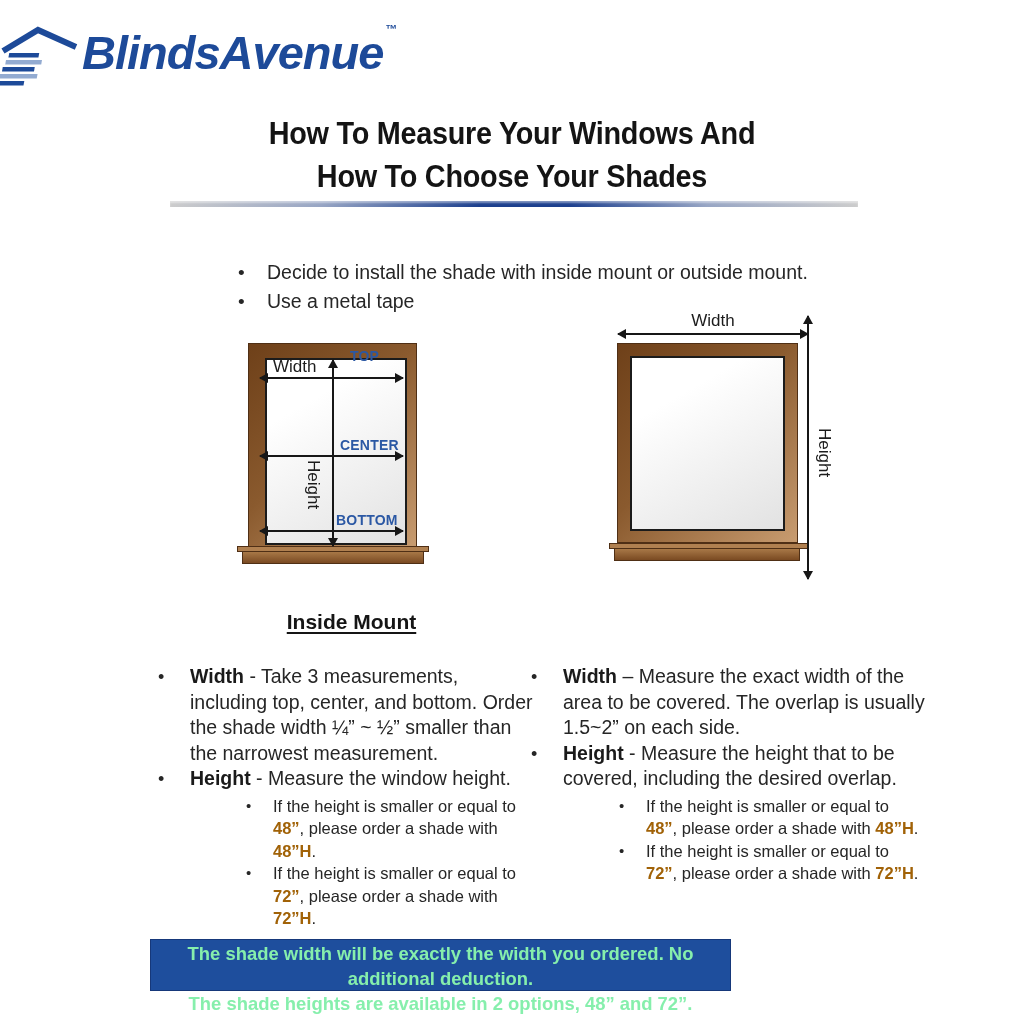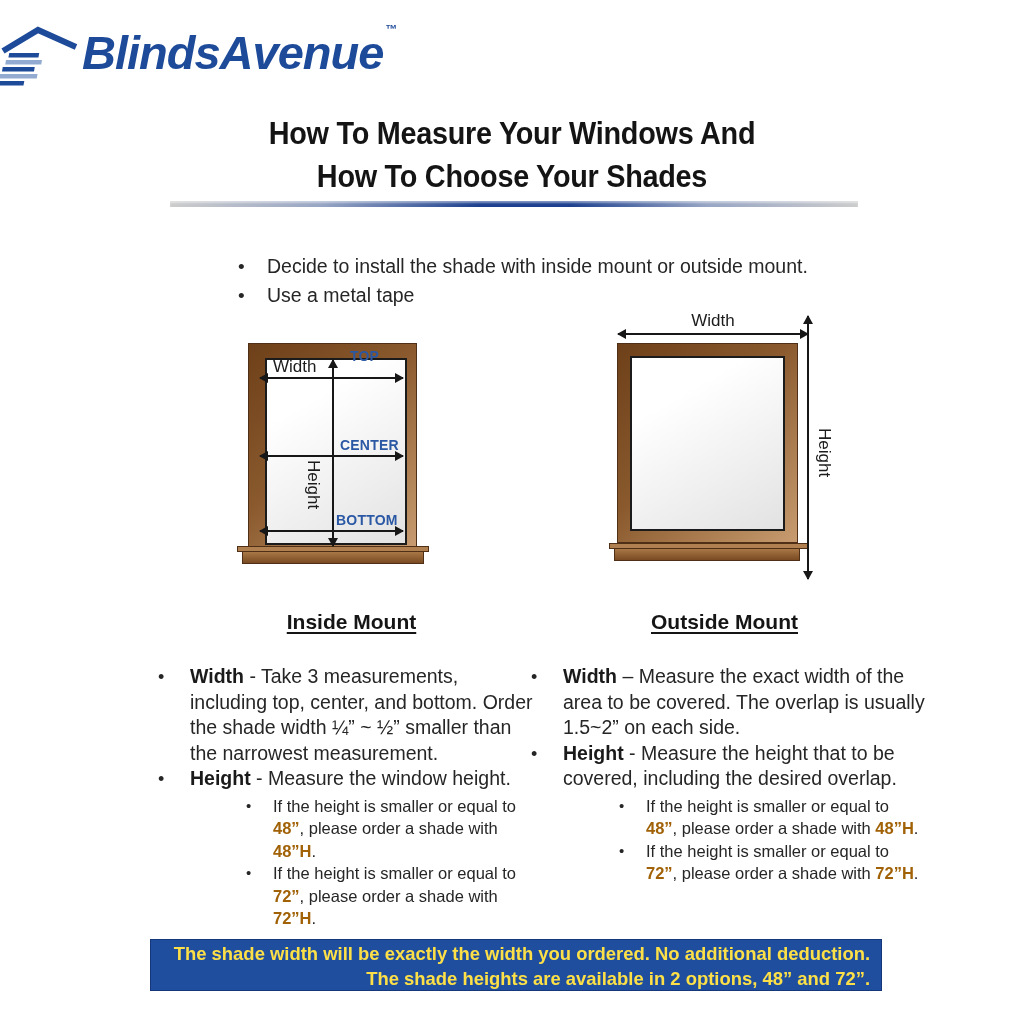--- a/index.html
+++ b/index.html
@@ -13,21 +13,21 @@
   .logo-text { font-size:47px; font-weight:bold; font-style:italic; color:#1d4a99; letter-spacing:-1px; line-height:62px; }
   .logo-tm { font-size:12px; font-weight:bold; color:#1d4a99; vertical-align:18px; margin-left:2px; font-style:normal; }
 
   
   .title { position:absolute; top:112px; left:0; right:0; text-align:center; font-size:31px; font-weight:bold; color:#141414; line-height:43px; transform:scaleX(0.93); letter-spacing:-0.3px; }
   .divider { position:absolute; top:201px; left:170px; width:688px; height:6px;
              background:linear-gradient(90deg,#cccccc 0%,#97a5c4 22%,#1c3f8e 45%,#1c3f8e 58%,#97a5c4 78%,#cccccc 100%);
              box-shadow:inset 0 2px 2px rgba(255,255,255,.45); }
 
   
-  .intro { position:absolute; top:252px; left:230px; width:680px; list-style:none; }
+  .intro { position:absolute; top:258px; left:230px; width:680px; list-style:none; }
   .intro li { position:relative; padding-left:37px; font-size:19.5px; line-height:29px; }
   .intro li::before { content:"•"; position:absolute; left:8px; top:0; font-size:19px; }
 
   
   .diagram { position:absolute; }
   .diagram-inside { left:240px; top:340px; width:200px; height:240px; }
   .diagram-outside { left:600px; top:310px; width:235px; height:275px; }
 
   .win-frame { position:absolute; background:linear-gradient(135deg,#6e4019 0%,#8a5a2e 45%,#c89c70 100%); border:1px solid #4f2f15; }
   .frame-inside { left:8px; top:3px; width:169px; height:205px; }
@@ -69,22 +69,22 @@
   .col ul { list-style:none; }
   .main-li { position:relative; padding-left:38px; font-size:19.5px; line-height:25.5px; }
   .main-li::before { content:"•"; position:absolute; left:6px; top:1px; font-size:18px; }
   .term { font-weight:bold; color:#1a1a1a; }
   .sub-list { margin-top:3px; }
   .sub-li { position:relative; padding-left:83px; font-size:16.5px; line-height:22.5px; }
   .sub-li::before { content:"•"; position:absolute; left:56px; top:0; font-size:15px; }
   .red { color:#a16207; font-weight:bold; }
 
   
-  .banner { position:absolute; left:150px; top:939px; width:732px; height:52px; background:#1e4e9d; border:1px solid #16387a;
-            color:#fde047; text-align:right; font-size:19px; font-weight:bold; line-height:25px; padding-top:1px; transform:scaleX(1); }
+  .banner { position:absolute; left:150px; top:939px; width:581px; height:52px; background:#1e4e9d; border:1px solid #16387a;
+            color:#86efac; text-align:center; font-size:19px; font-weight:bold; line-height:25px; padding-top:1px; transform:scaleX(1); }
   .banner .bline { transform:scaleX(0.97); }
 </style>
 </head>
 <body>
 
 <div class="page">
 
   <div class="logo">
     <span class="logo-icon">
       <svg width="80" height="64" viewBox="0 0 80 64">
@@ -142,23 +142,20 @@
     <div class="sill-lip lip-outside"></div>
     <div class="sill-base base-outside"></div>
 
     <div class="v-arrow" style="left:207px; top:6px; height:263px;"></div>
     <div class="measure-label vertical" style="top:118px; left:214px;">Height</div>
   </div>
 
   <div class="mount-heading heading-inside">
     <span>Inside Mount</span>
   </div>
-  <div class="mount-heading heading-outside">
-    <span>Outside Mount</span>
-  </div>
 
   <div class="col col-left">
     <ul>
       <li class="main-li">
         <span class="term">Width</span><span> - Take 3 measurements, including top, center, and bottom. Order the shade width ¼” ~ ½” smaller than the narrowest measurement.</span>
       </li>
       <li class="main-li">
         <span class="term">Height</span><span> - Measure the window height.</span>
         <ul class="sub-list">
           <li class="sub-li">

